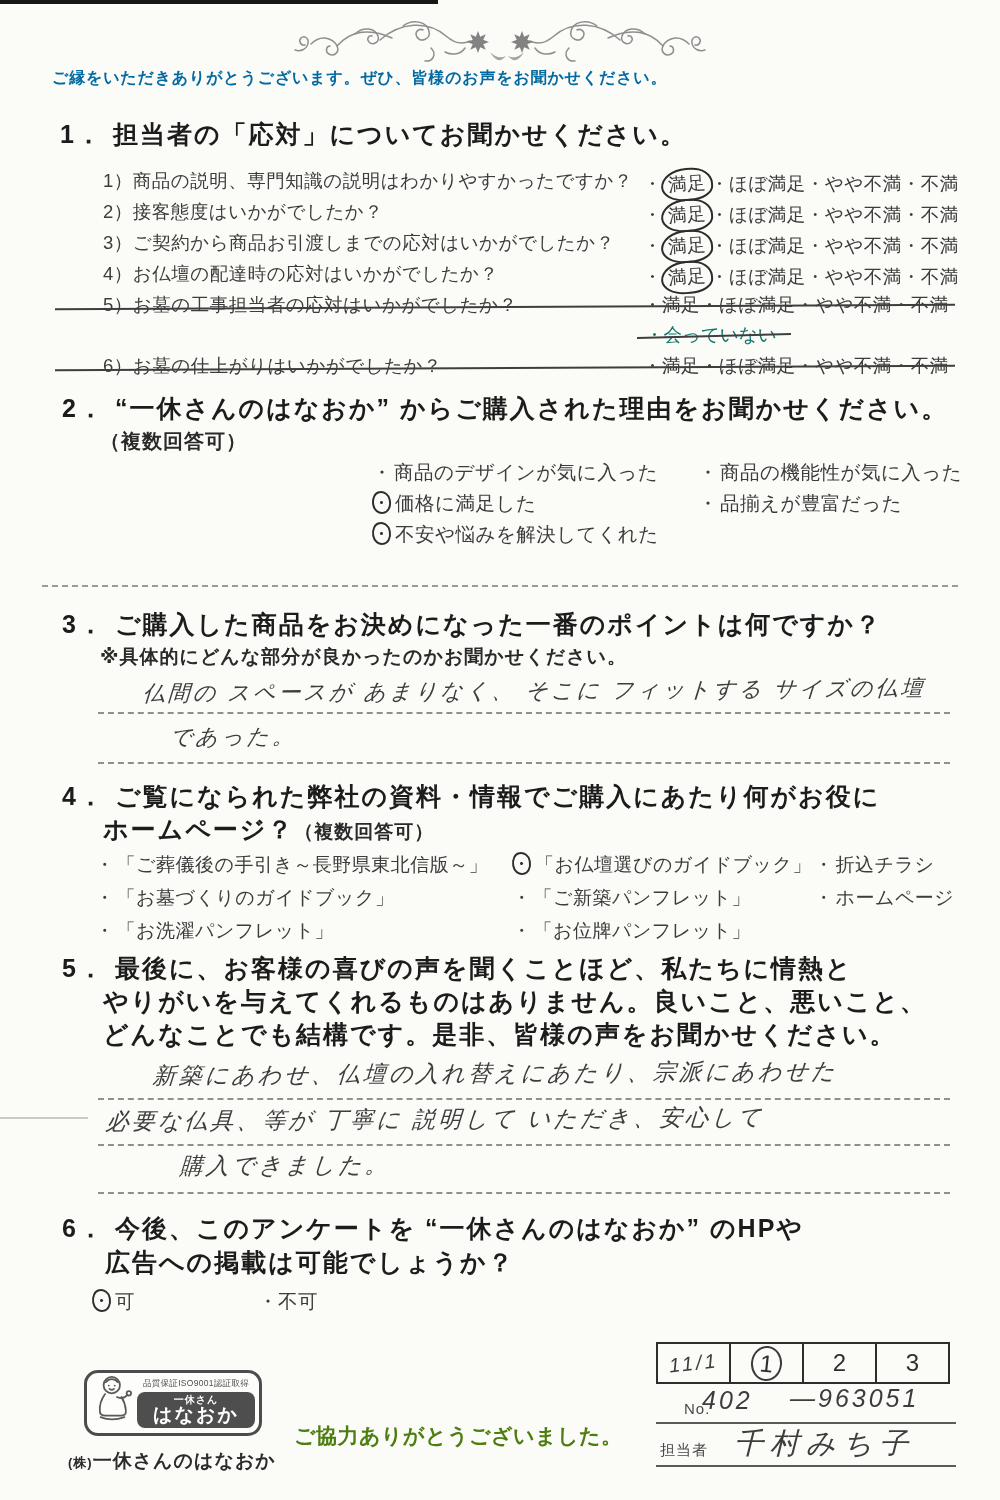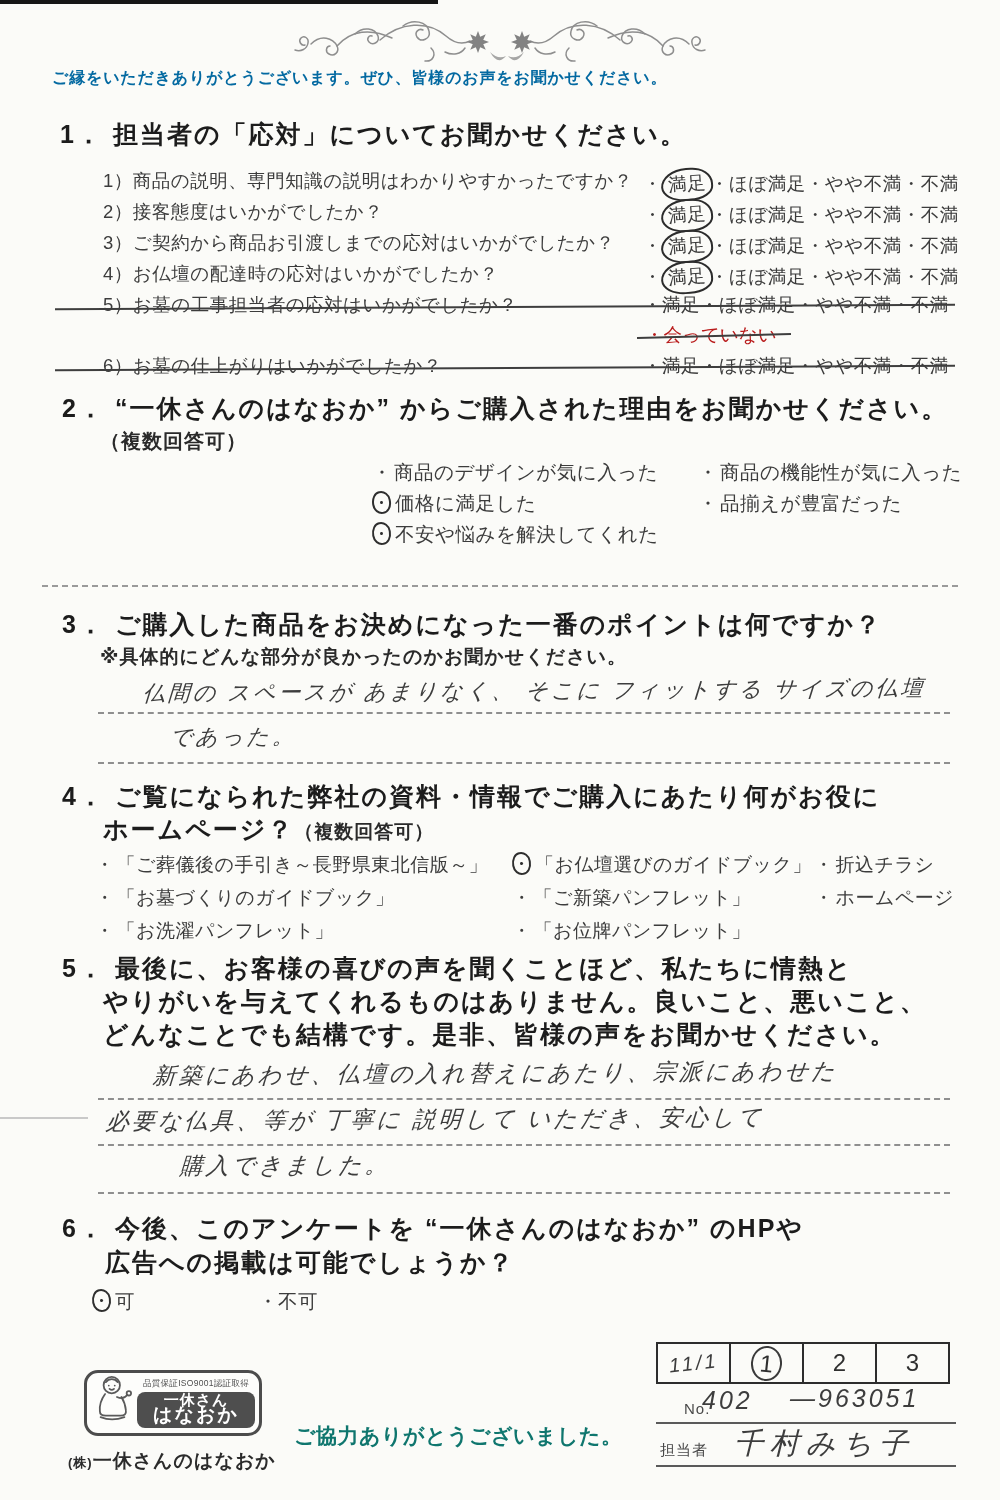--- a/index.html
+++ b/index.html
@@ -26,21 +26,21 @@
   .q1-label { display:inline-block; }
   .q1-opts { position:absolute; left:540px; top:0; }
   .circled {
     display:inline-block; border:2px solid #2c2c2c; border-radius:55% 45% 50% 50% / 60% 55% 45% 50%;
     padding:1px 5px 3px; margin:0 -3px; transform:rotate(-4deg);
   }
   .struck::after {
     content:""; position:absolute; left:-48px; right:8px; top:14px;
     border-top:2.5px solid #3e3e3e; transform:rotate(-0.3deg);
   }
-  .struck-inline { position:absolute; font-size:18.5px; color:#b91c1c;text-align:center; }
+  .struck-inline { position:absolute; font-size:18.5px; color:#0f766e;text-align:center; }
   .struck-inline::after {
     content:""; position:absolute; left:-8px; right:-14px; top:13px;
     border-top:2.5px solid #3e3e3e; transform:rotate(-1.5deg);
   }
 
   
   .optcol { position:absolute; }
   .opt { height:31px; font-size:19.5px; letter-spacing:0.5px; color:#3c3c3c; white-space:nowrap; }
   .opt4 { height:33px; font-size:19px; }
   .bullet { margin-right:2px; }
@@ -66,25 +66,25 @@
     position:absolute; left:84px; top:1370px; width:178px; height:66px;
     border:3px solid #4c4c4c; border-radius:14px; display:flex; align-items:center;
     padding:2px 4px; box-sizing:border-box; background:#fdfdfb;
   }
   .logo-right { flex:1; display:flex; flex-direction:column; align-items:center; }
   .iso-text { font-size:8.5px; color:#4e4e4e; letter-spacing:0.3px; margin-bottom:2px; }
   .badge {
     background:#4e4e4e; border-radius:8px; color:#fff; text-align:center;
     width:118px; padding:2px 0 3px;
   }
-  .badge-top { font-size:15px; font-weight:bold; letter-spacing:1px; line-height:11px; }
+  .badge-top { font-size:10px; font-weight:bold; letter-spacing:1px; line-height:11px; }
   .badge-main { font-size:19px; font-weight:bold; letter-spacing:2px; line-height:20px; }
   .company { font-size:19px; font-weight:bold; color:#2b2b2b; letter-spacing:1px; }
   .company .pref { font-size:13px; }
-  .thanks { font-size:21px; font-weight:bold; letter-spacing:0.5px; color:#0f766e;text-align:right; }
+  .thanks { font-size:21px; font-weight:bold; letter-spacing:0.5px; color:#4d7c0f;text-align:right; }
 
   .gtable { position:absolute; left:656px; top:1342px; display:flex; border:2px solid #2d2d2d; }
   .gcell {
     width:71px; height:38px; display:flex; align-items:center; justify-content:center;
     font-size:24px; color:#2f2f2f;
   }
   .gcell + .gcell { border-left:2px solid #2d2d2d; }
   .gdate { font-size:20px; transform:rotate(-6deg); }
   .cellcircle {
     width:27px; height:31px; border:2px solid #3a3a3a; border-radius:50%;

